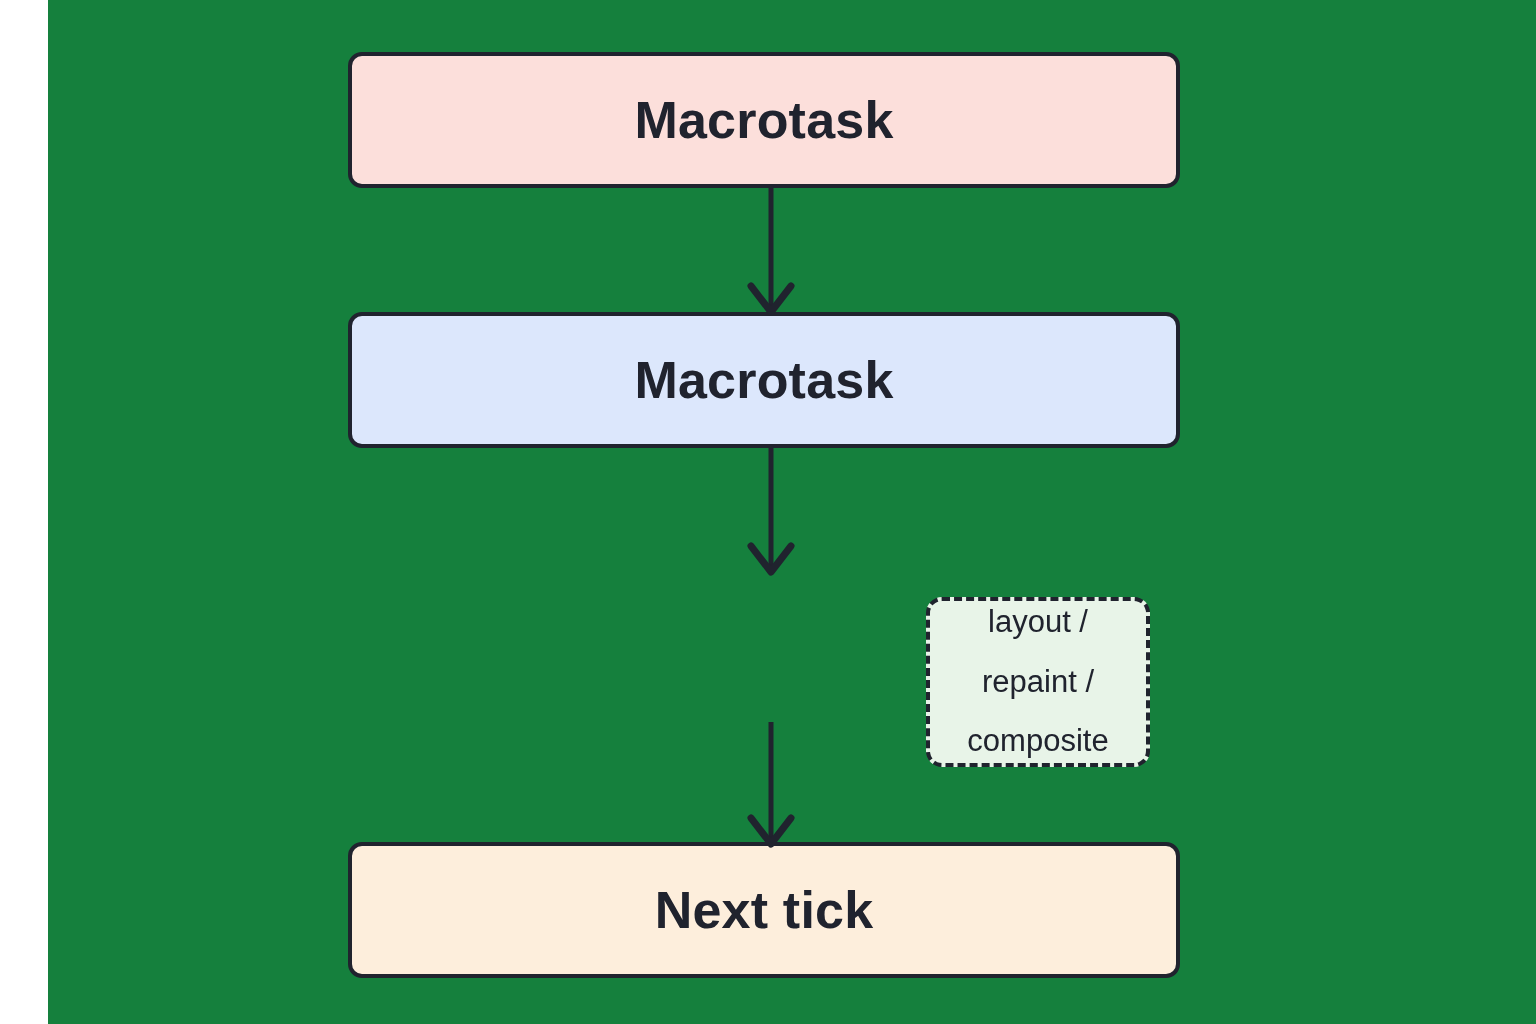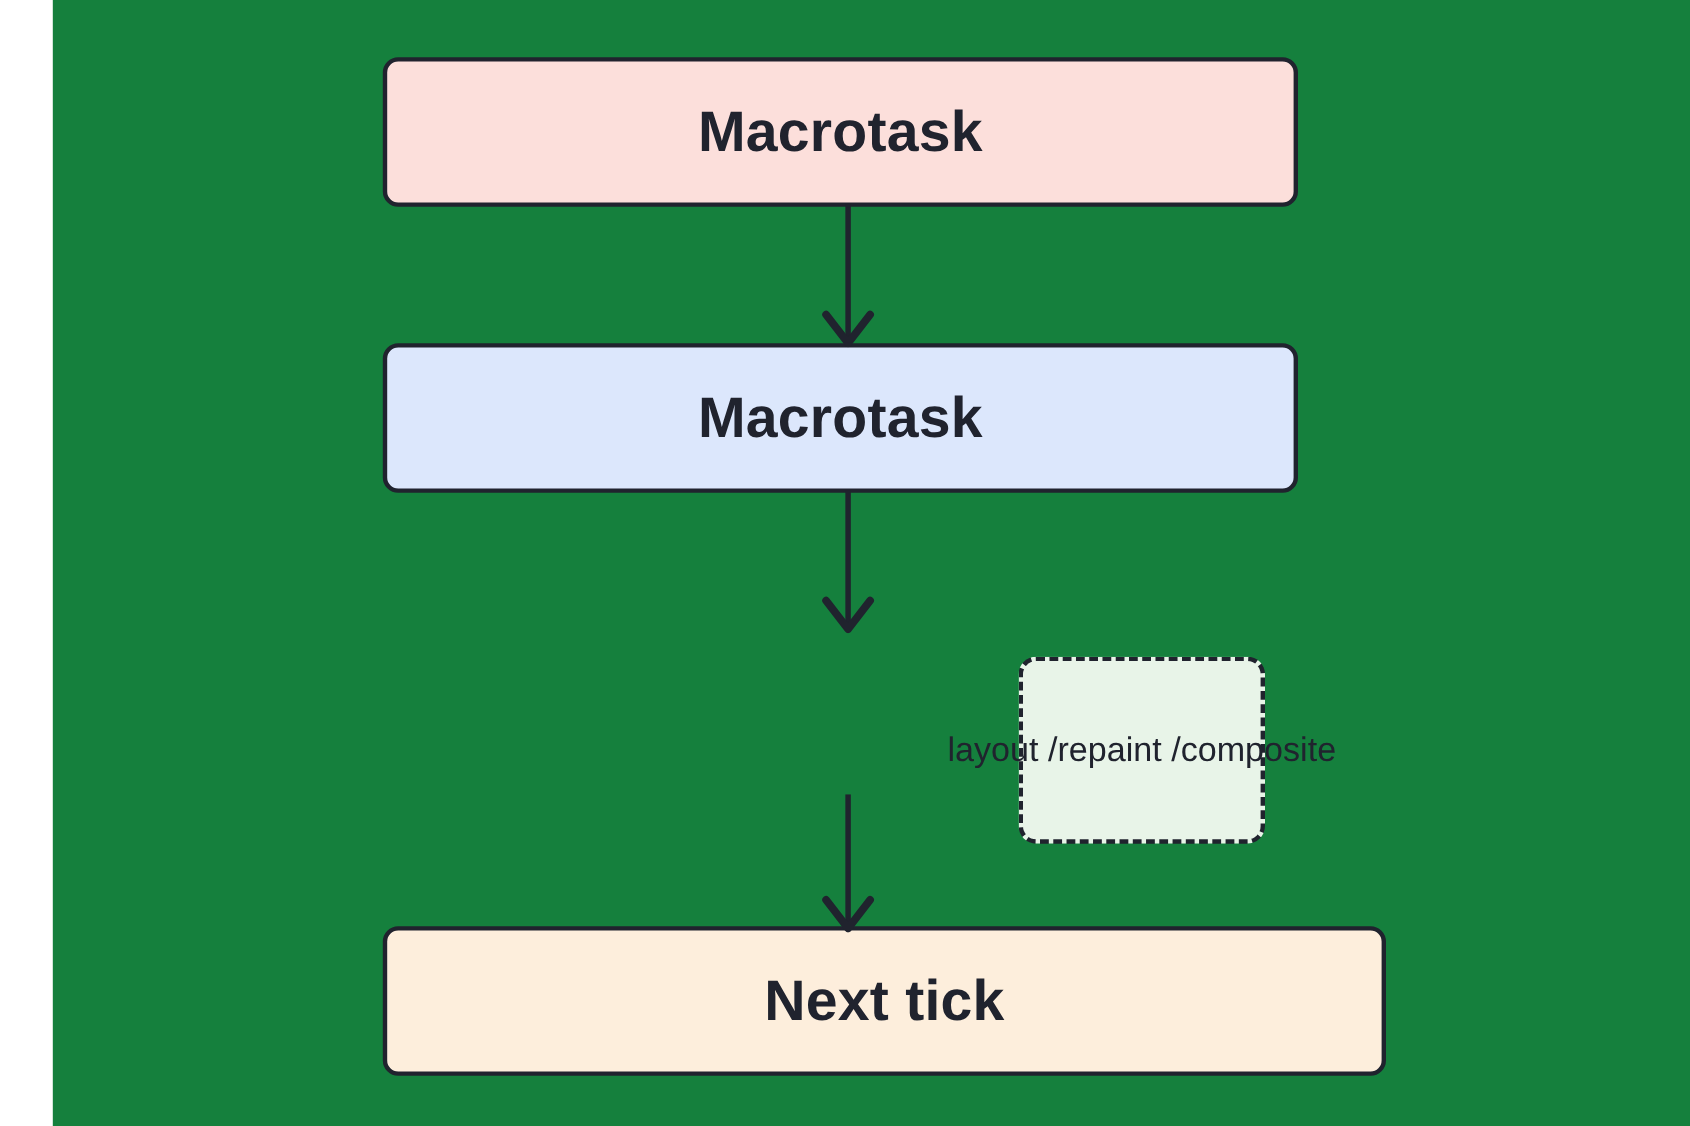--- a/index.html
+++ b/index.html
@@ -65,39 +65,40 @@
     width: 832px;
     height: 154px;
     background: #e8f4e8;
     justify-content: flex-start;
     padding-left: 163px;
   }
 
   #node-next-tick {
     left: 300px;
     top: 842px;
-    width: 912px;
+    width: 832px;
     height: 136px;
     background: #fdeedc;
   }
 
   
   #annotation-render-steps {
     position: absolute;
     box-sizing: border-box;
     left: 878px;
     top: 597px;
     width: 224px;
     height: 170px;
     border: 4px dashed #20232e;
     border-radius: 16px;
     background: #e8f4e8;
     display: flex;
+    flex-direction: column;
     align-items: center;
-    justify-content: center;
+    justify-content: space-between;
     z-index: 5;
   }
 
   .annotation-line {
     font-size: 31px;
     font-weight: 400;
     line-height: 1.38;
     color: #20232e;
     white-space: nowrap;
   }

